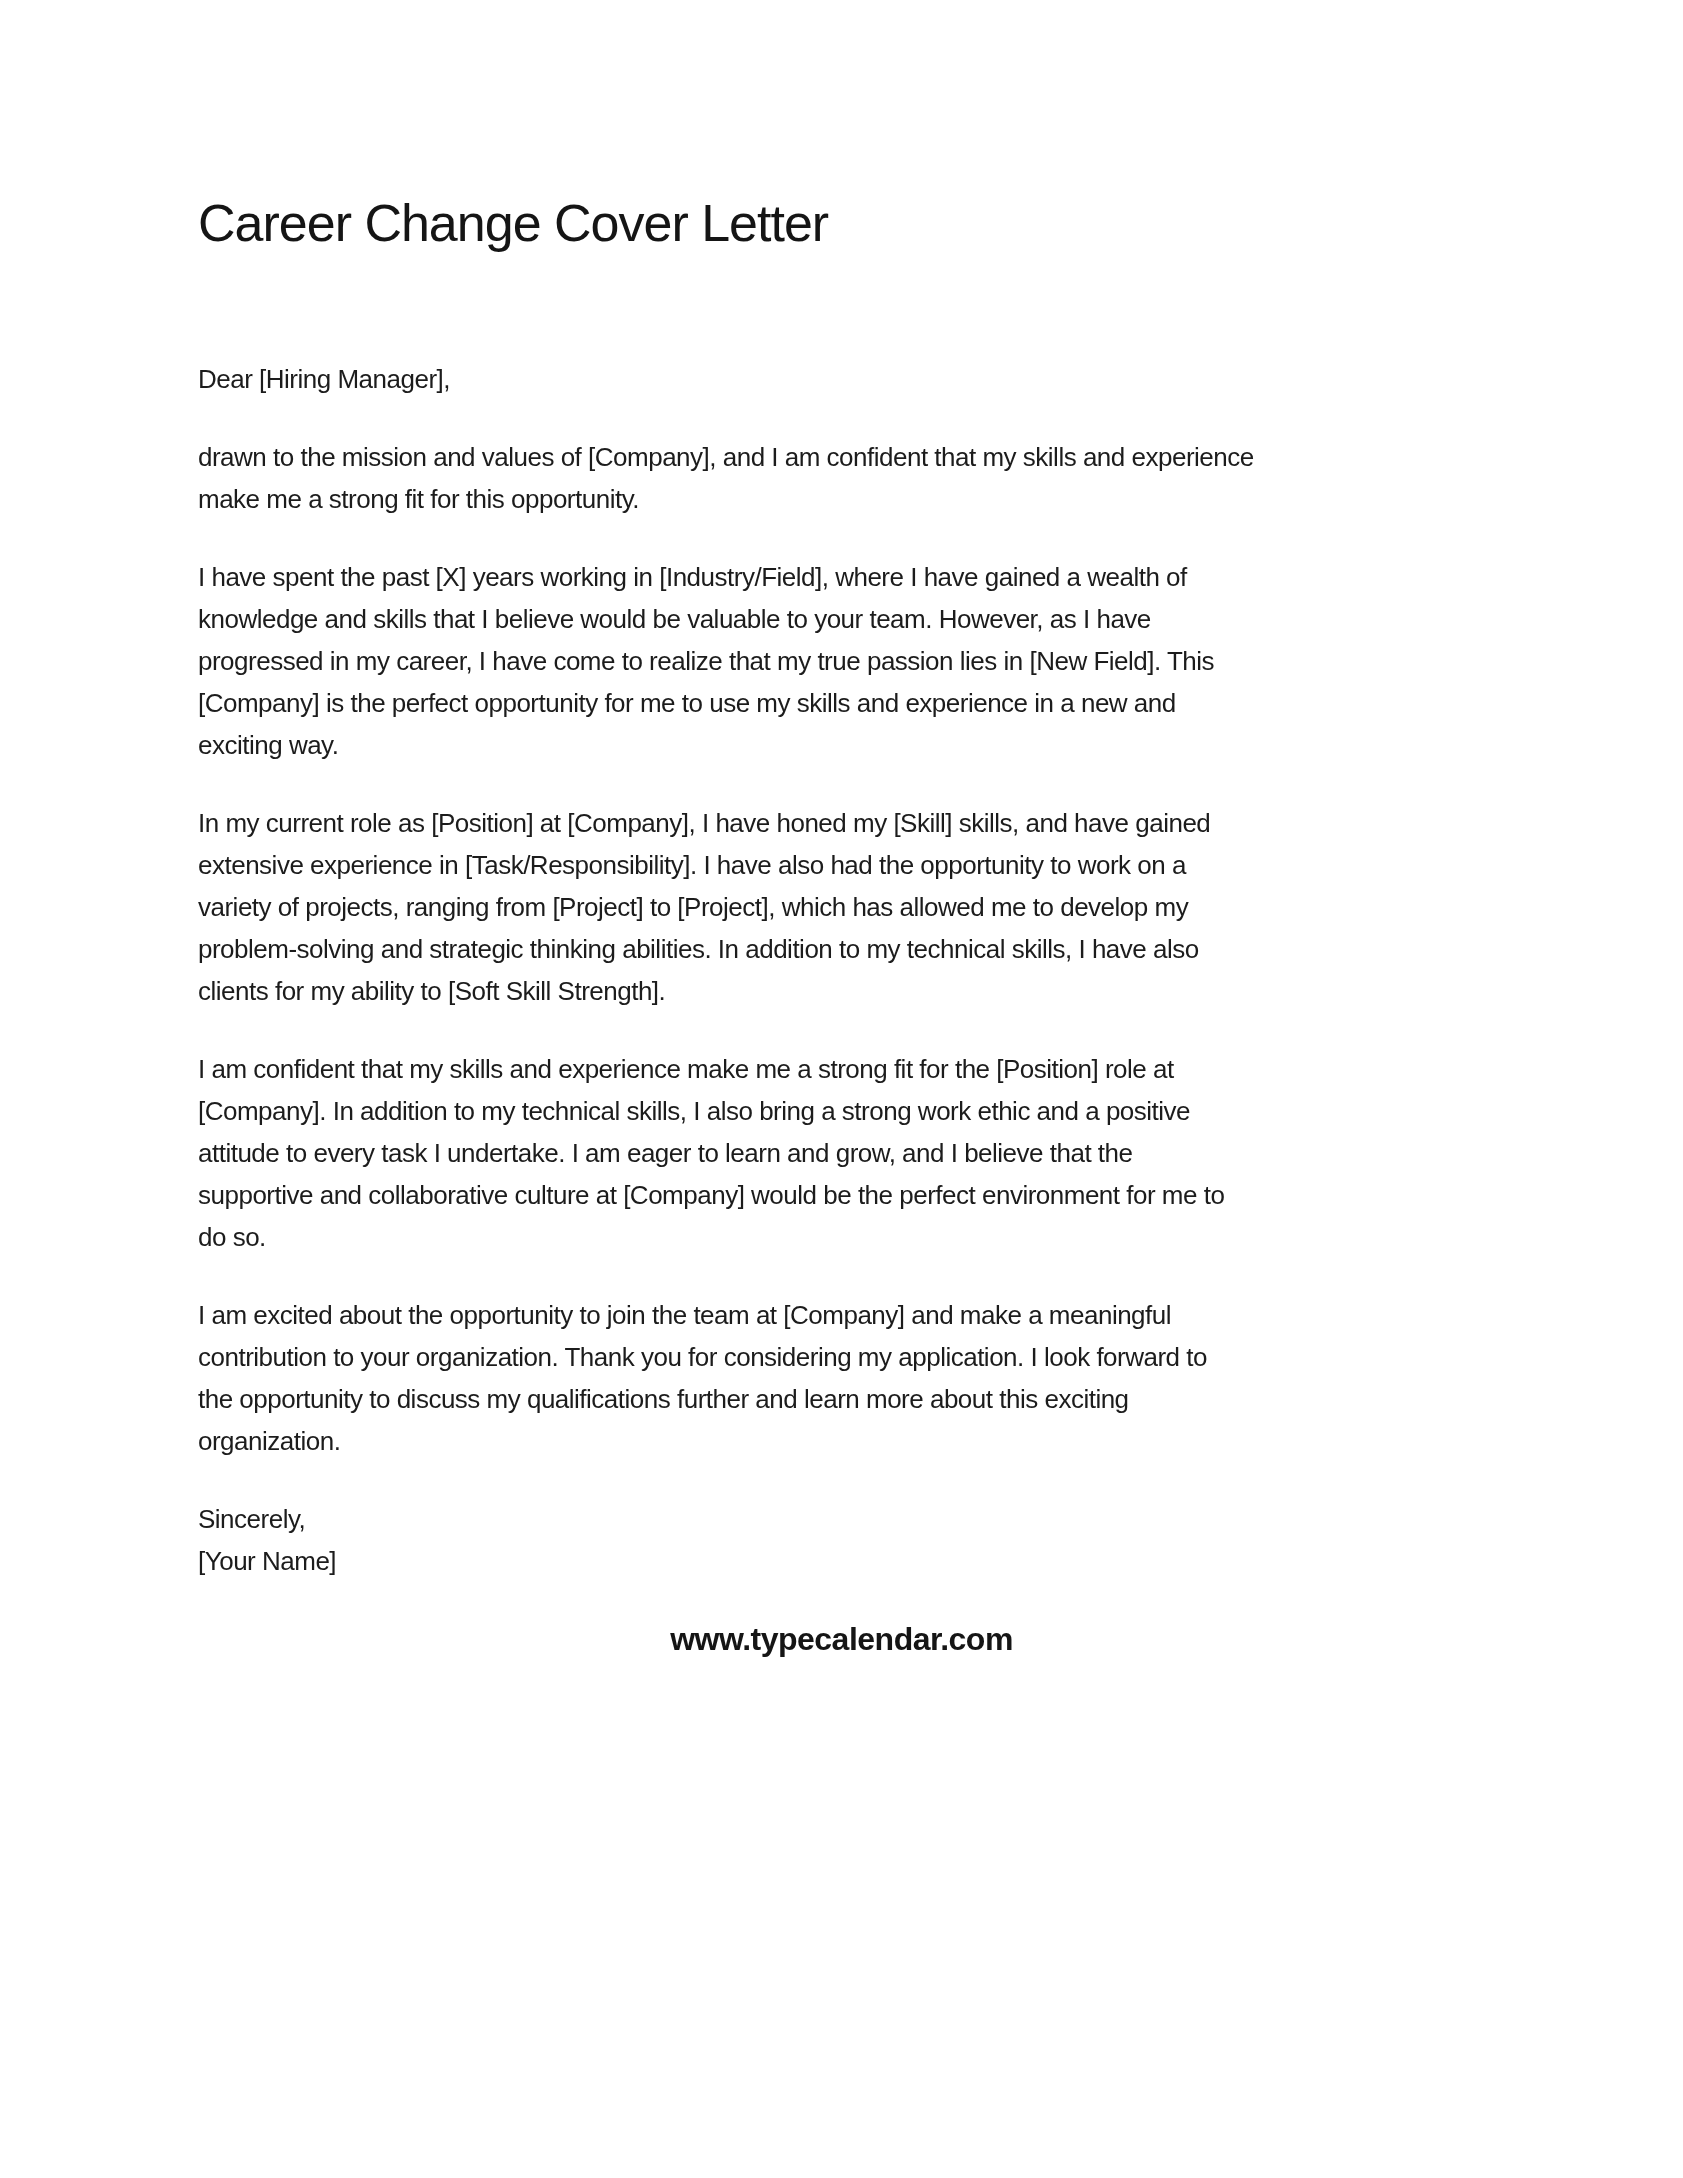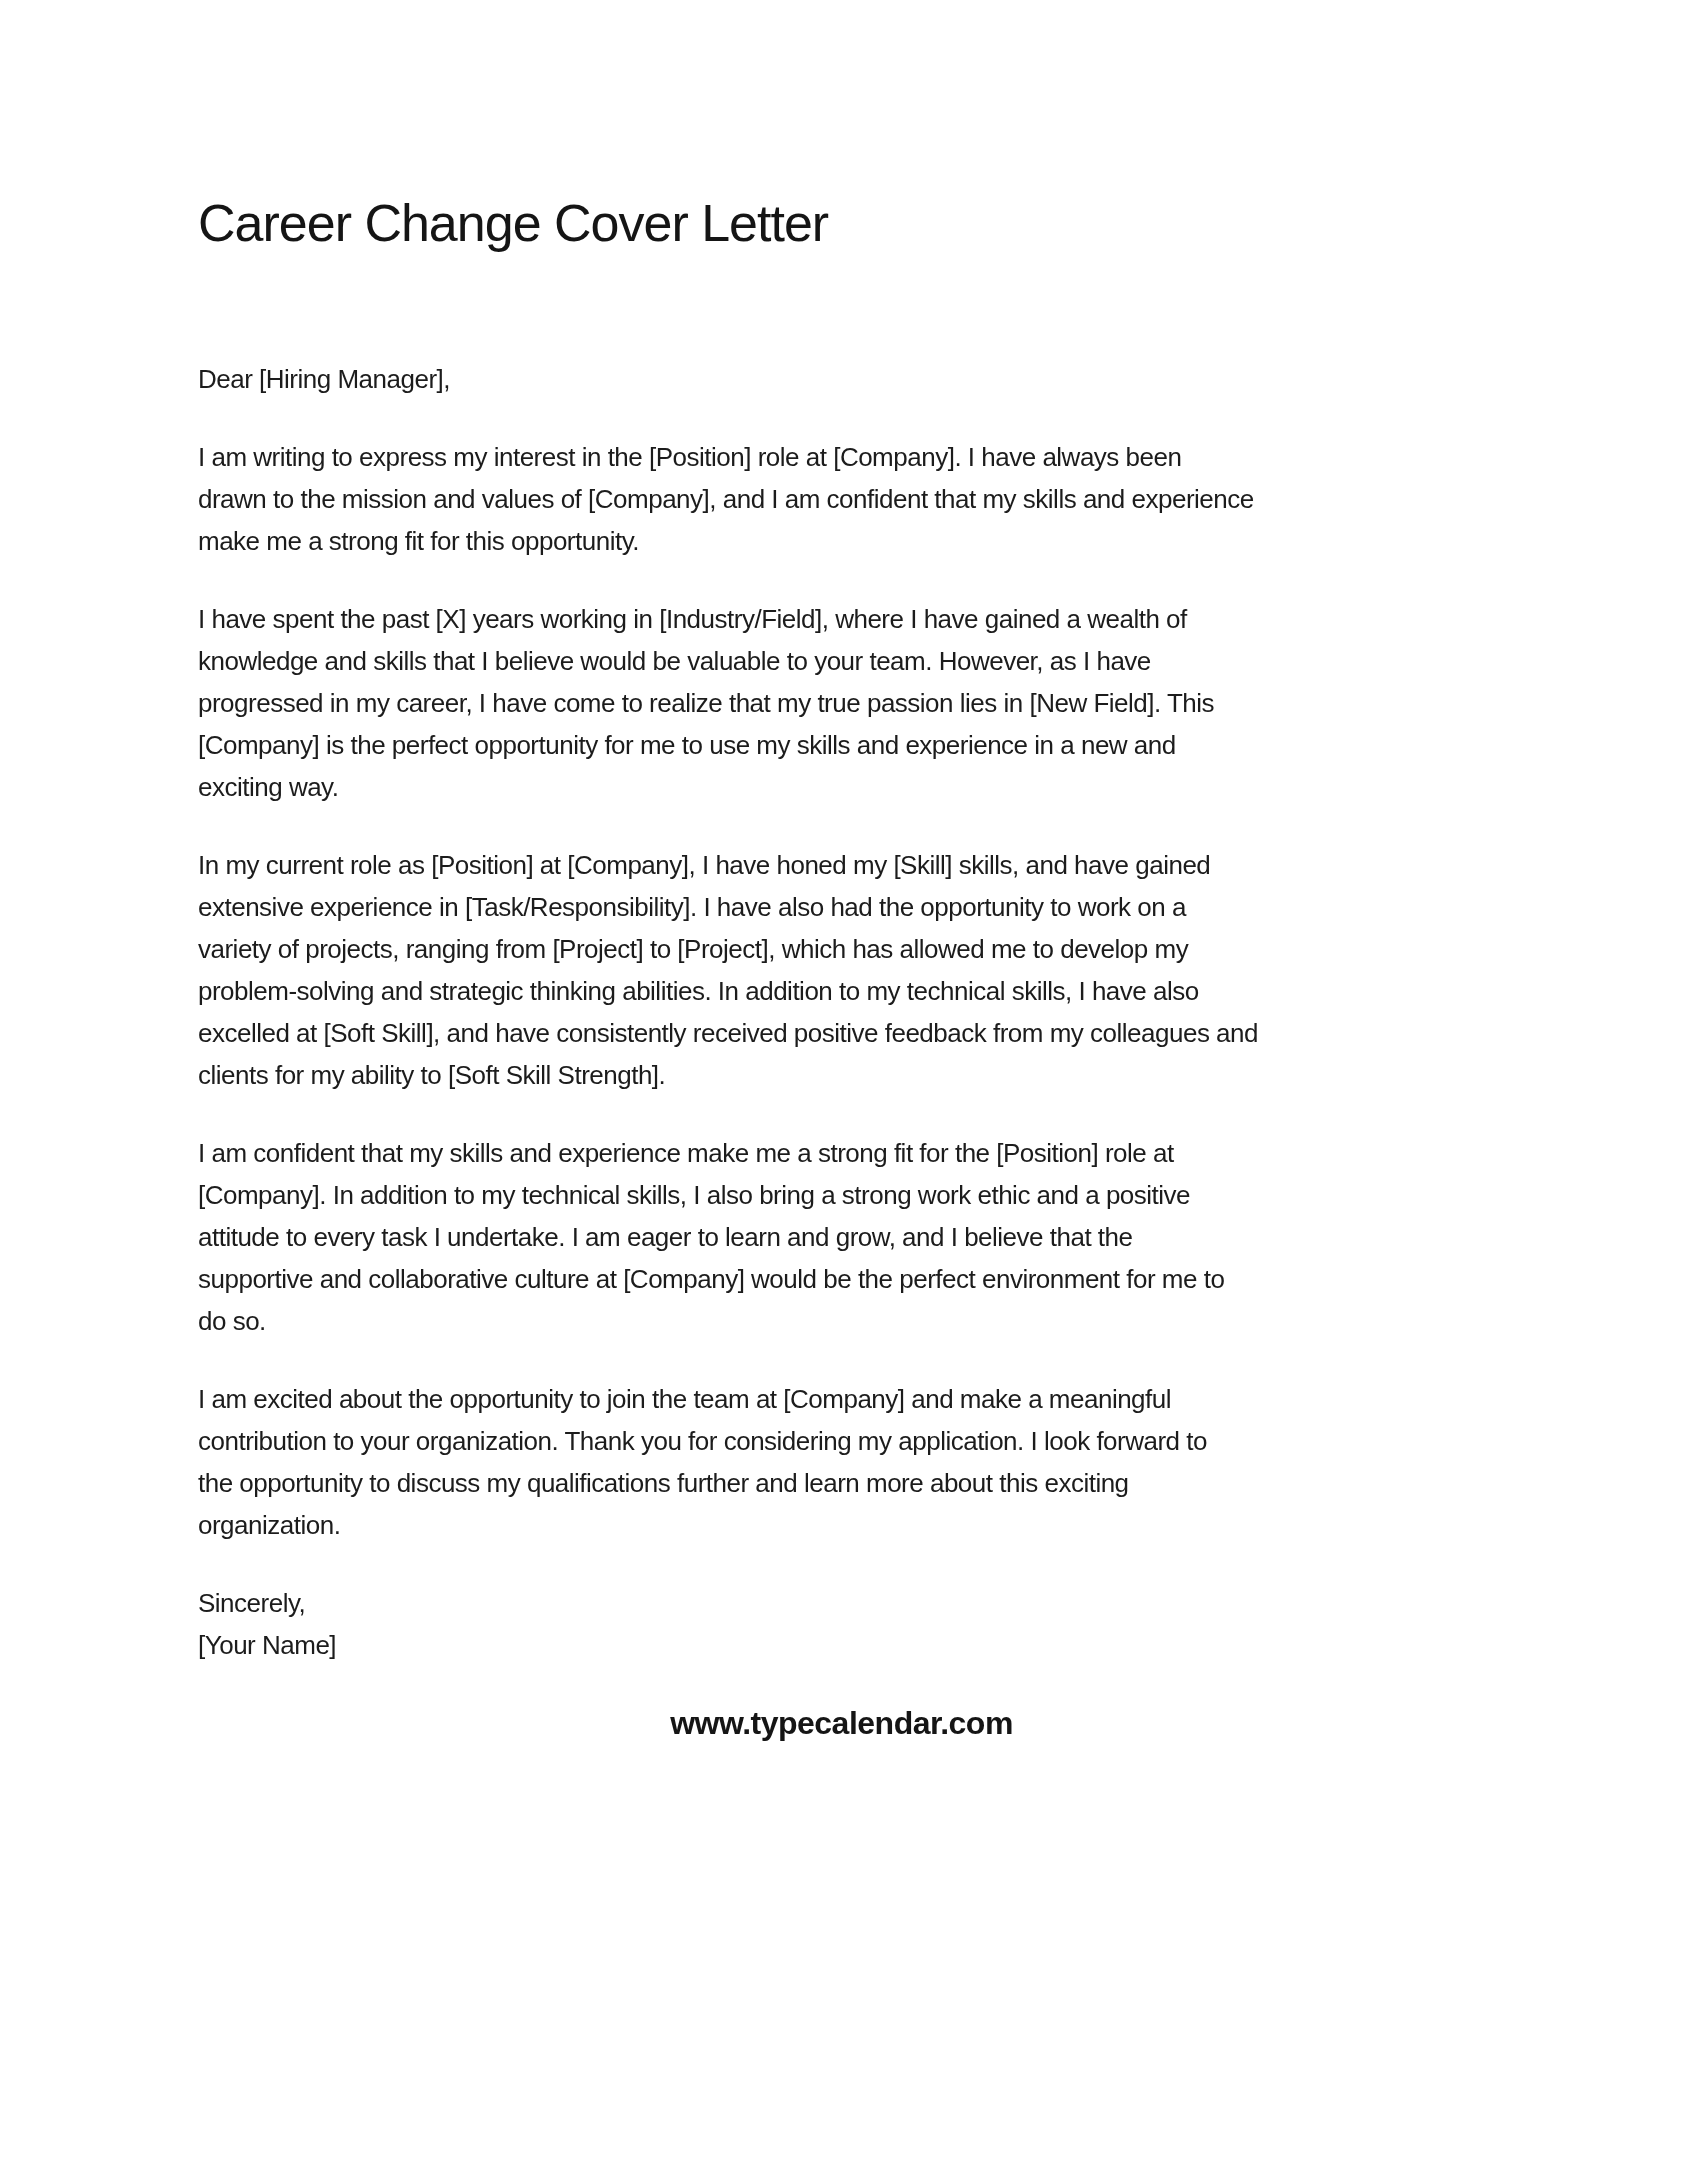--- a/index.html
+++ b/index.html
@@ -59,39 +59,37 @@
 <body>
 
 <div class="page">
   <div class="content">
 
     <h1 class="doc-title">Career Change Cover Letter</h1>
 
     <p class="salutation">Dear [Hiring Manager],</p>
 
     <div class="para">
-      <span class="text-line">I am writing to express my interest in the [Position] role at [Company]. I have always been</span>
       <span class="text-line">drawn to the mission and values of [Company], and I am confident that my skills and experience</span>
       <span class="text-line">make me a strong fit for this opportunity.</span>
     </div>
 
     <div class="para">
       <span class="text-line">I have spent the past [X] years working in [Industry/Field], where I have gained a wealth of</span>
       <span class="text-line">knowledge and skills that I believe would be valuable to your team. However, as I have</span>
       <span class="text-line">progressed in my career, I have come to realize that my true passion lies in [New Field]. This</span>
       <span class="text-line">[Company] is the perfect opportunity for me to use my skills and experience in a new and</span>
       <span class="text-line">exciting way.</span>
     </div>
 
     <div class="para">
       <span class="text-line">In my current role as [Position] at [Company], I have honed my [Skill] skills, and have gained</span>
       <span class="text-line">extensive experience in [Task/Responsibility]. I have also had the opportunity to work on a</span>
       <span class="text-line">variety of projects, ranging from [Project] to [Project], which has allowed me to develop my</span>
       <span class="text-line">problem-solving and strategic thinking abilities. In addition to my technical skills, I have also</span>
-      <span class="text-line">excelled at [Soft Skill], and have consistently received positive feedback from my colleagues and</span>
       <span class="text-line">clients for my ability to [Soft Skill Strength].</span>
     </div>
 
     <div class="para">
       <span class="text-line">I am confident that my skills and experience make me a strong fit for the [Position] role at</span>
       <span class="text-line">[Company]. In addition to my technical skills, I also bring a strong work ethic and a positive</span>
       <span class="text-line">attitude to every task I undertake. I am eager to learn and grow, and I believe that the</span>
       <span class="text-line">supportive and collaborative culture at [Company] would be the perfect environment for me to</span>
       <span class="text-line">do so.</span>
     </div>

